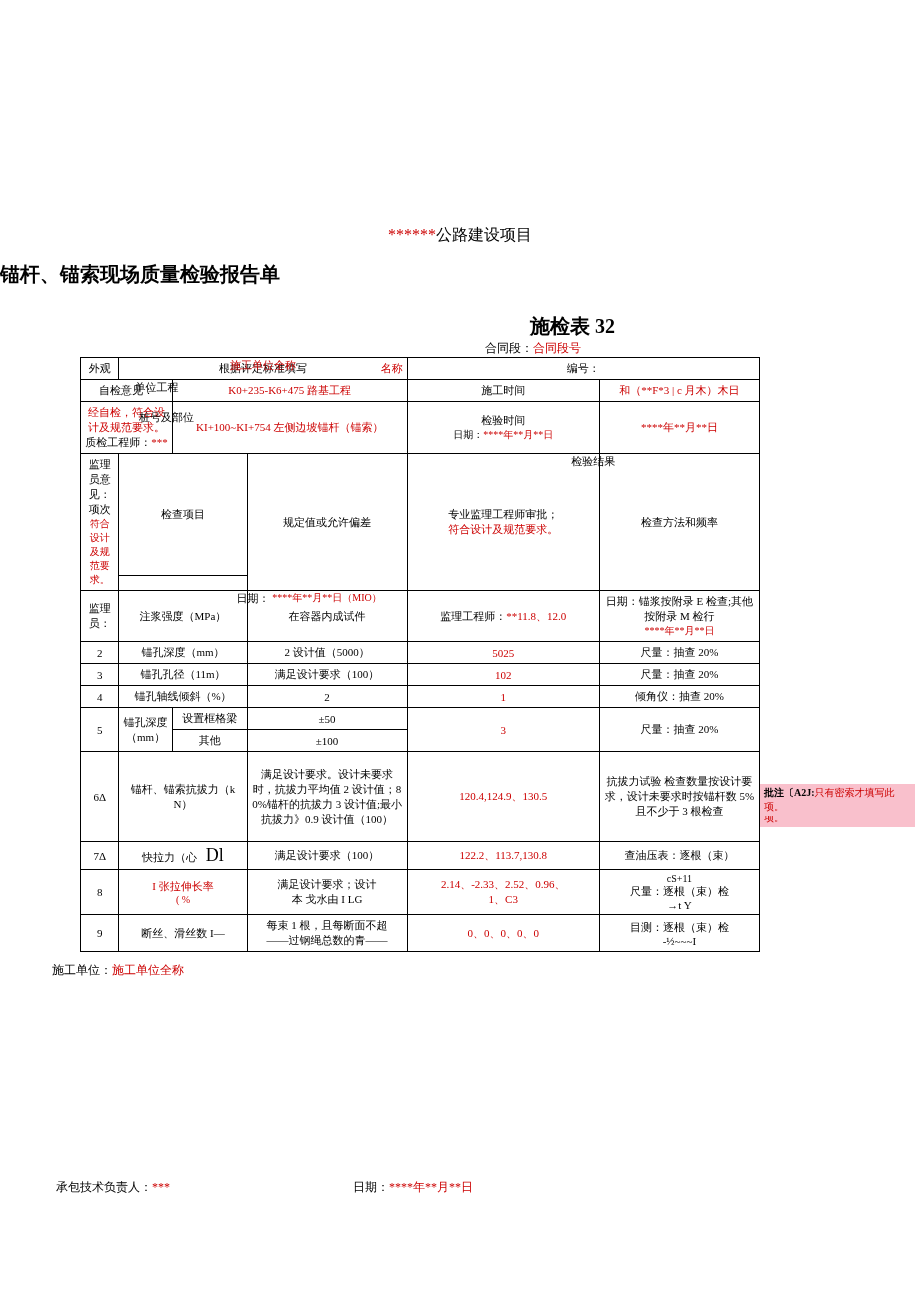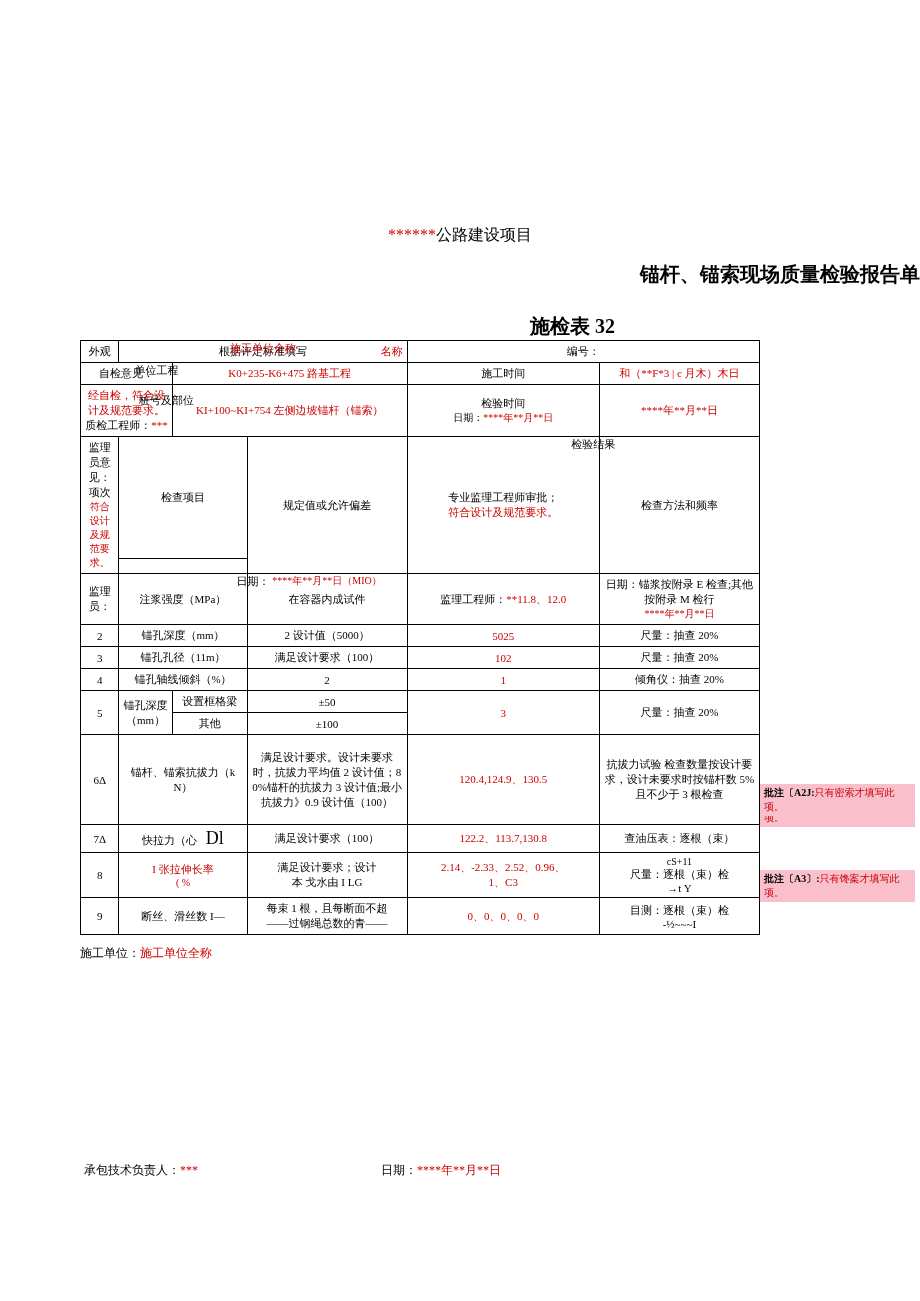--- a/index.html
+++ b/index.html
@@ -17,21 +17,21 @@
     box-sizing: border-box;
     padding-top: 225px;
   }
   .title1 {
     text-align: center;
     font-size: 16px;
     margin-bottom: 15px;
   }
   .title1 .red { color: #c00; }
   .title2 {
-    text-align: right;
+    text-align: left;
     font-size: 20px;
     font-weight: bold;
     margin-bottom: 25px;
   }
   .formno {
     margin-left: 530px;
     font-size: 20px;
     font-weight: bold;
   }
   .contract {
@@ -51,26 +51,26 @@
     padding: 3px 4px;
     text-align: center;
     font-size: 11px;
     vertical-align: middle;
     word-break: break-all;
   }
   .left { text-align: right; }
   .red { color: #c00; }
   .small { font-size: 10px; }
   .construct {
-    margin-left: 80px;
+    margin-left: 52px;
     margin-top: 10px;
   }
   .sign {
     margin-top: 200px;
-    margin-left: 84px;
+    margin-left: 56px;
   }
   .sigdate {
     display: inline-block;
     margin-left: 180px;
   }
   .annot {
     position: absolute;
     left: 760px;
     width: 155px;
     background: #f9c0cc;
@@ -94,20 +94,23 @@
 
 <div class="page">
 
   <div class="title1">
     <span class="red">******</span><span>公路建设项目</span>
   </div>
 
   <div class="title2">锚杆、锚索现场质量检验报告单</div>
 
   <div class="formno">施检表 32</div>
+  <div class="contract">
+    <span>合同段：</span><span class="red">合同段号</span>
+  </div>
 
   <table class="main">
     <colgroup>
       <col style="width:36px">
         <col style="width:50px">
         <col style="width:70px">
         <col style="width:150px">
         <col style="width:180px">
         <col style="width:150px">
     </colgroup>
@@ -290,17 +293,14 @@
       <span>日期：</span><span class="red">****年**月**日</span>
     </span>
   </div>
 
   <div class="annot annot1">
     <b>批注〔A1J:</b><span class="red">只有，索才填写此项。</span>
   </div>
   <div class="annot annot2">
     <b>批注〔A2J:</b><span class="red">只有密索才填写此项。</span>
   </div>
-  <div class="annot annot3">
-    <b>批注〔A3〕:</b><span class="red">只有馋案才填写此项。</span>
-  </div>
 
 </div>
 
 </body></html>

